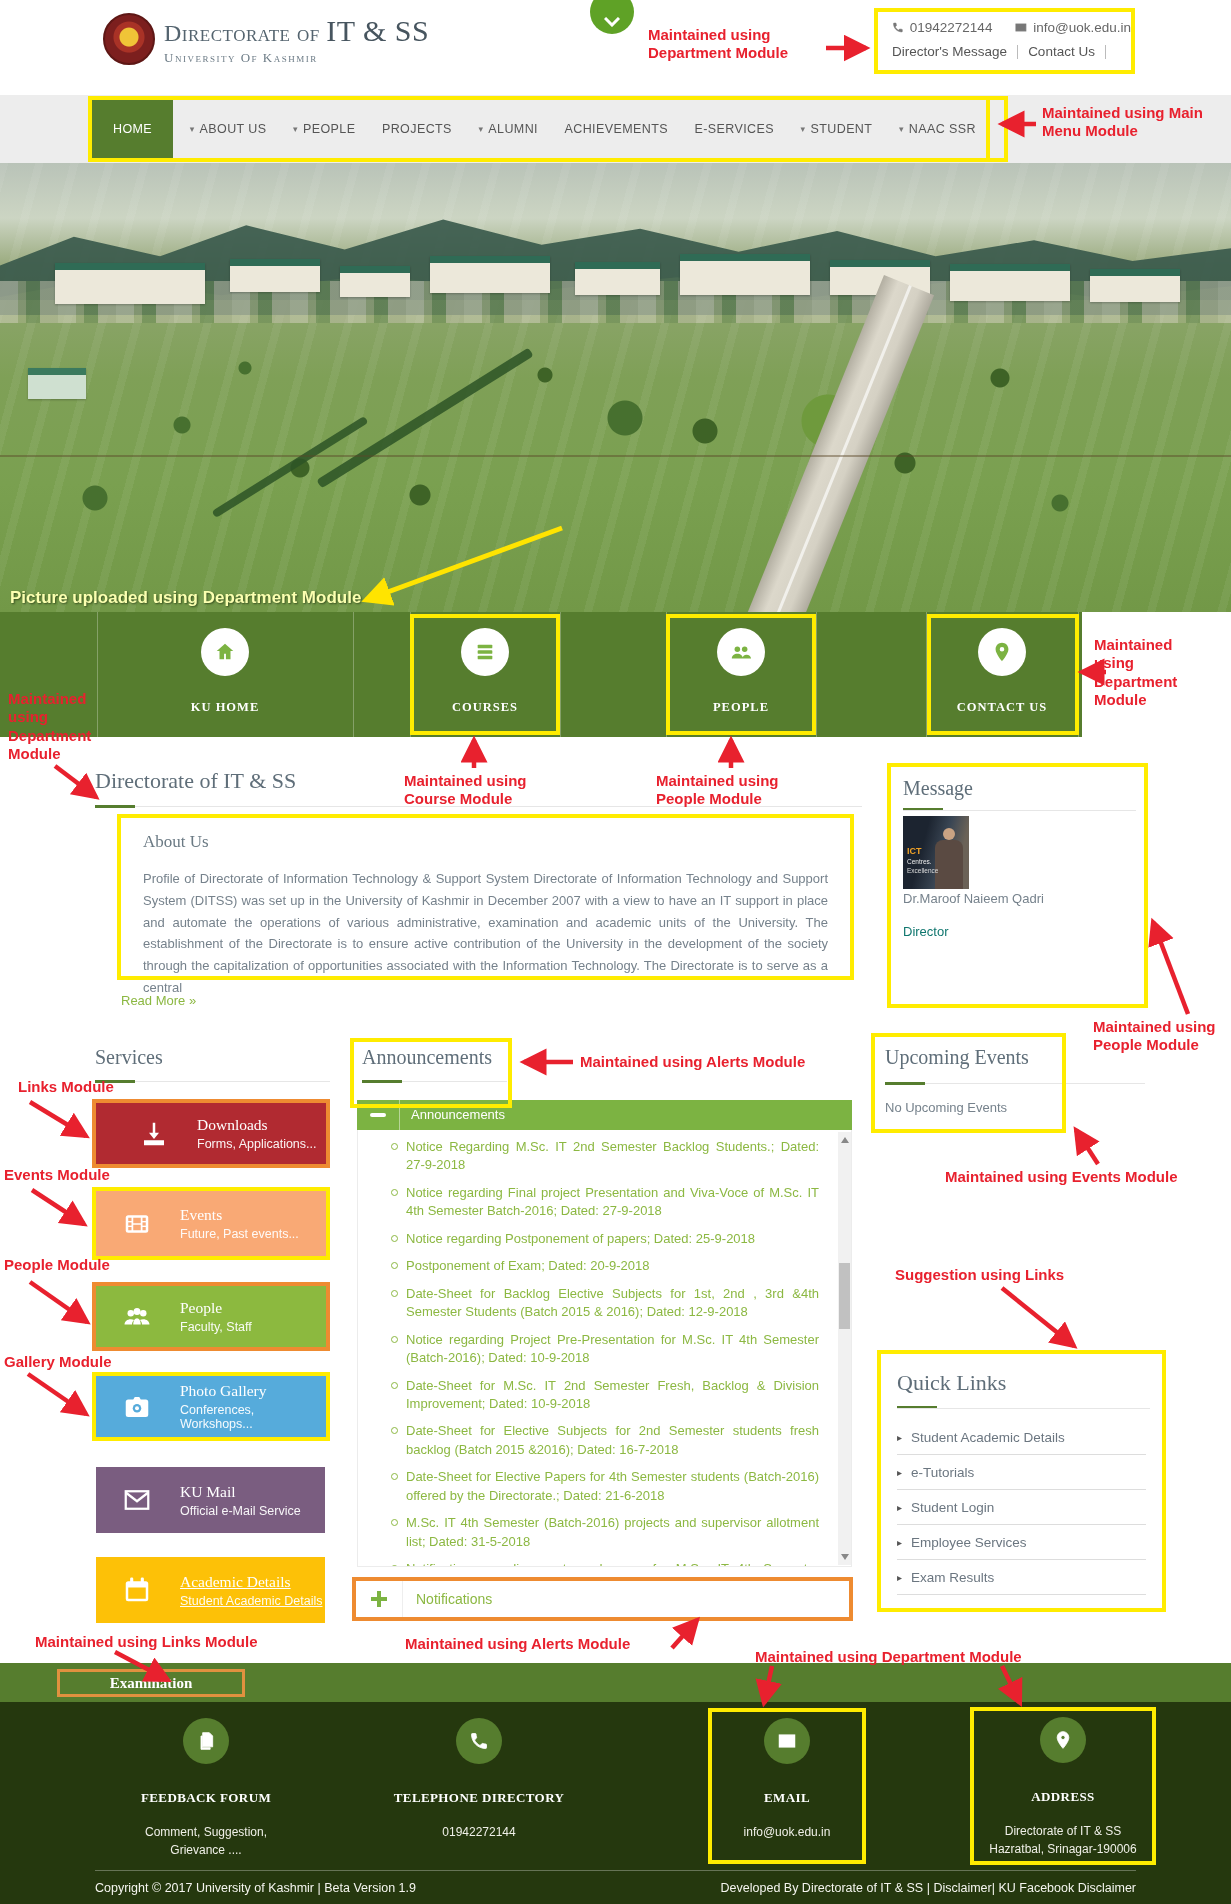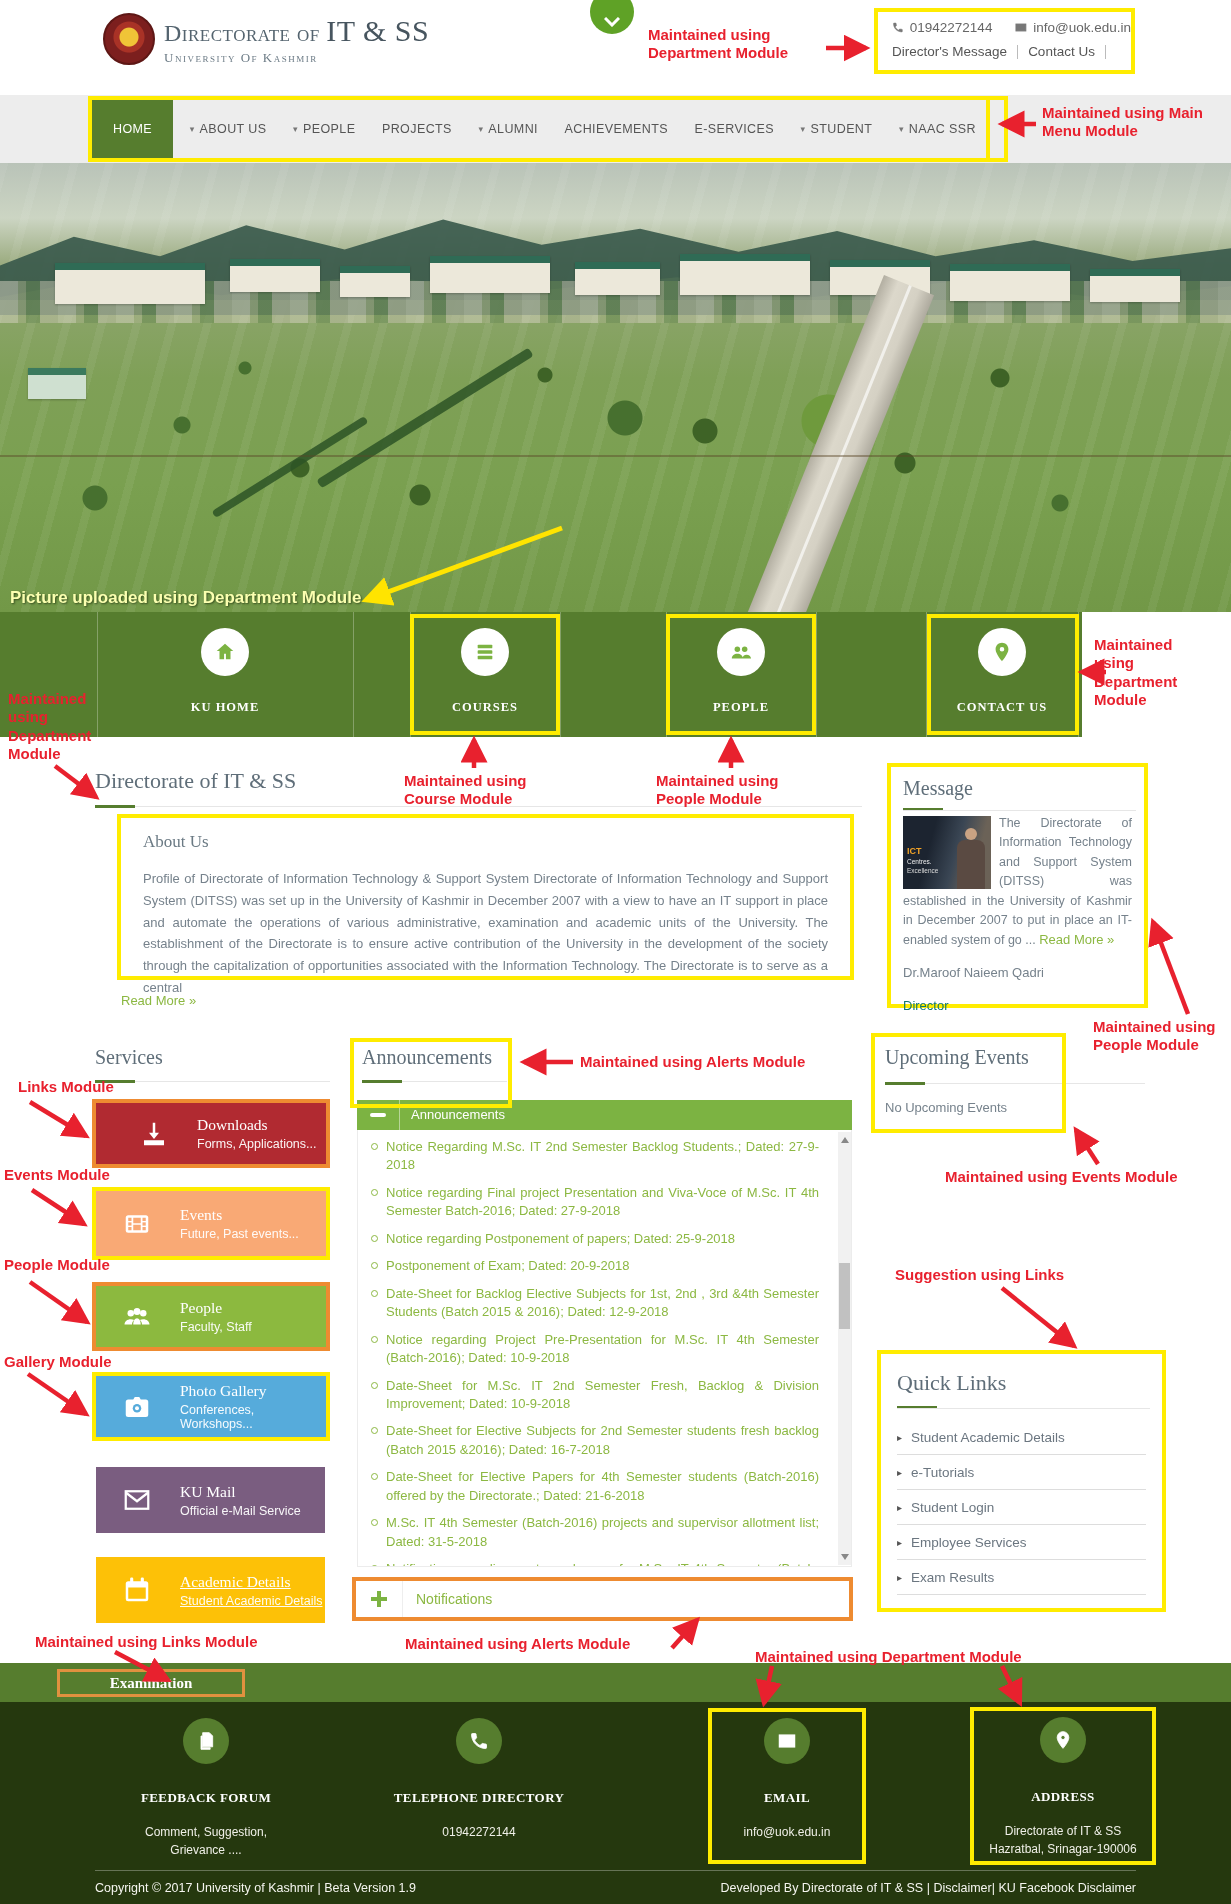--- a/index.html
+++ b/index.html
@@ -81,21 +81,21 @@
   .holive{position:absolute;height:3px;width:40px;background:#567d2e;}
   
   .about-box{position:absolute;left:117px;top:814px;width:737px;height:166px;border:4px solid #ffec00;
     background:#fff;box-sizing:border-box;padding:14px 22px;}
   .about-box h3{margin:0;font-family:"Liberation Serif",serif;font-size:17px;color:#6b7a84;font-weight:normal;}
   .about-box p{margin:16px 0 0 0;font-size:13px;line-height:1.68;color:#76828c;text-align:justify;}
   .readmore{color:#8cb842;font-size:13px;text-decoration:none;}
   .msg-panel{position:absolute;left:887px;top:763px;width:261px;height:245px;border:4px solid #ffec00;
     background:#fff;box-sizing:border-box;padding:10px 12px;}
   .msg-title{font-family:"Liberation Serif",serif;font-size:20px;color:#5f6e79;}
-  .msg-photo{float:left;width:88px;height:73px;margin:12px 8px 2px 0;position:relative;overflow:hidden;
+  .msg-photo{float:left;width:66px;height:73px;margin:12px 8px 2px 0;position:relative;overflow:hidden;
     background:linear-gradient(105deg,#1c2430 32%,#3a4654 58%,#6b6257 80%);}
   .msg-photo .w1{position:absolute;left:4px;top:30px;color:#f0a227;font-size:9px;font-weight:bold;}
   .msg-photo .w2{position:absolute;left:4px;top:42px;color:#eee;font-size:6.5px;}
   .msg-photo .w3{position:absolute;left:4px;top:51px;color:#ddd;font-size:6.5px;}
   .msg-photo .head{position:absolute;right:14px;top:12px;width:12px;height:12px;border-radius:50%;background:#c9a383;}
   .msg-photo .body{position:absolute;right:6px;top:24px;width:28px;height:50px;border-radius:8px 8px 0 0;background:#5a4a42;}
   .msg-text{font-size:12.5px;line-height:1.55;color:#76828c;text-align:justify;margin-top:10px;}
   .msg-name{clear:left;font-size:13px;color:#76828c;margin-top:14px;}
   .msg-role{font-size:13px;color:#0f766e;margin-top:18px;}
   
@@ -103,21 +103,21 @@
   .tile .ticon{width:30px;height:30px;margin-left:26px;flex:0 0 30px;}
   .tile .ttxt{margin-left:28px;}
   .tile .ttitle{font-family:"Liberation Serif",serif;font-size:15.5px;}
   .tile .tsub{font-size:12.5px;margin-top:3px;opacity:.95;}
   
   .ann-headbar{position:absolute;left:357px;top:1100px;width:495px;height:30px;background:#7cb342;}
   .ann-headbar .minus{position:absolute;left:0;top:0;width:42px;height:30px;border-right:1px solid rgba(255,255,255,.45);}
   .ann-headbar .minus i{position:absolute;left:13px;top:13px;width:16px;height:4px;background:#fff;border-radius:2px;}
   .ann-headbar .lbl{position:absolute;left:54px;top:0;line-height:30px;color:#fff;font-size:13px;}
   .ann-list{position:absolute;left:357px;top:1130px;width:495px;height:437px;background:#fff;box-sizing:border-box;
-    border:1px solid #ececec;border-top:none;padding:8px 32px 0 12px;overflow:hidden;}
+    border:1px solid #ececec;border-top:none;padding:8px 32px 0 32px;overflow:hidden;}
   .ann-list ul{list-style:none;margin:0;padding:0;}
   .ann-list li{font-size:13px;line-height:1.42;color:#8cb842;text-align:justify;margin-bottom:9px;padding-left:16px;position:relative;}
   .ann-list li:before{content:"";position:absolute;left:1px;top:5px;width:5px;height:5px;border:1px solid #8cb842;border-radius:50%;}
   .sb{position:absolute;left:838px;top:1132px;width:13px;height:433px;background:#f1f1f1;}
   .sb-up,.sb-down{position:absolute;left:3px;width:0;height:0;border-left:4px solid rgba(0,0,0,0);border-right:4px solid rgba(0,0,0,0);}
   .sb-up{top:5px;border-bottom:6px solid #888;}
   .sb-down{bottom:5px;border-top:6px solid #888;}
   .sb-thumb{position:absolute;left:1px;top:131px;width:11px;height:66px;background:#c1c1c1;}
   .notif{position:absolute;left:352px;top:1577px;width:501px;height:44px;border:4px solid #ee8b31;background:#fff;box-sizing:border-box;}
   .notif .plus{position:absolute;left:0;top:0;width:46px;height:36px;border-right:1px solid #eee;}
@@ -310,21 +310,20 @@
     <div class="msg-title">Message</div>
     <div class="holive" style="position:relative;left:0;top:8px;"></div>
     <div class="hline" style="position:relative;left:0;top:7px;width:233px;"></div>
     <div class="msg-photo">
       <div class="head"></div>
       <div class="body"></div>
       <div class="w1">ICT</div>
       <div class="w2">Centres.</div>
       <div class="w3">Excellence</div>
     </div>
-    <div class="msg-text"><span>The Directorate of Information Technology and Support System (DITSS) was established in the University of Kashmir in December 2007 to put in place an IT-enabled system of go ... </span><a class="readmore">Read More »</a></div>
     <div class="msg-name">Dr.Maroof Naieem Qadri</div>
     <div class="msg-role">Director</div>
   </div>
 
   <div class="sec-title" style="left:95px;top:1046px;font-size:20px;">Services</div>
   <div class="holive" style="left:95px;top:1080px;"></div>
   <div class="hline" style="left:135px;top:1081px;width:195px;"></div>
 
   <div class="tile" style="top:1099px;height:69px;background:#b12a31;border:4px solid #ee8b31;padding-left:17px;">
     <svg class="ticon" viewBox="0 0 24 24" fill="#fff">

